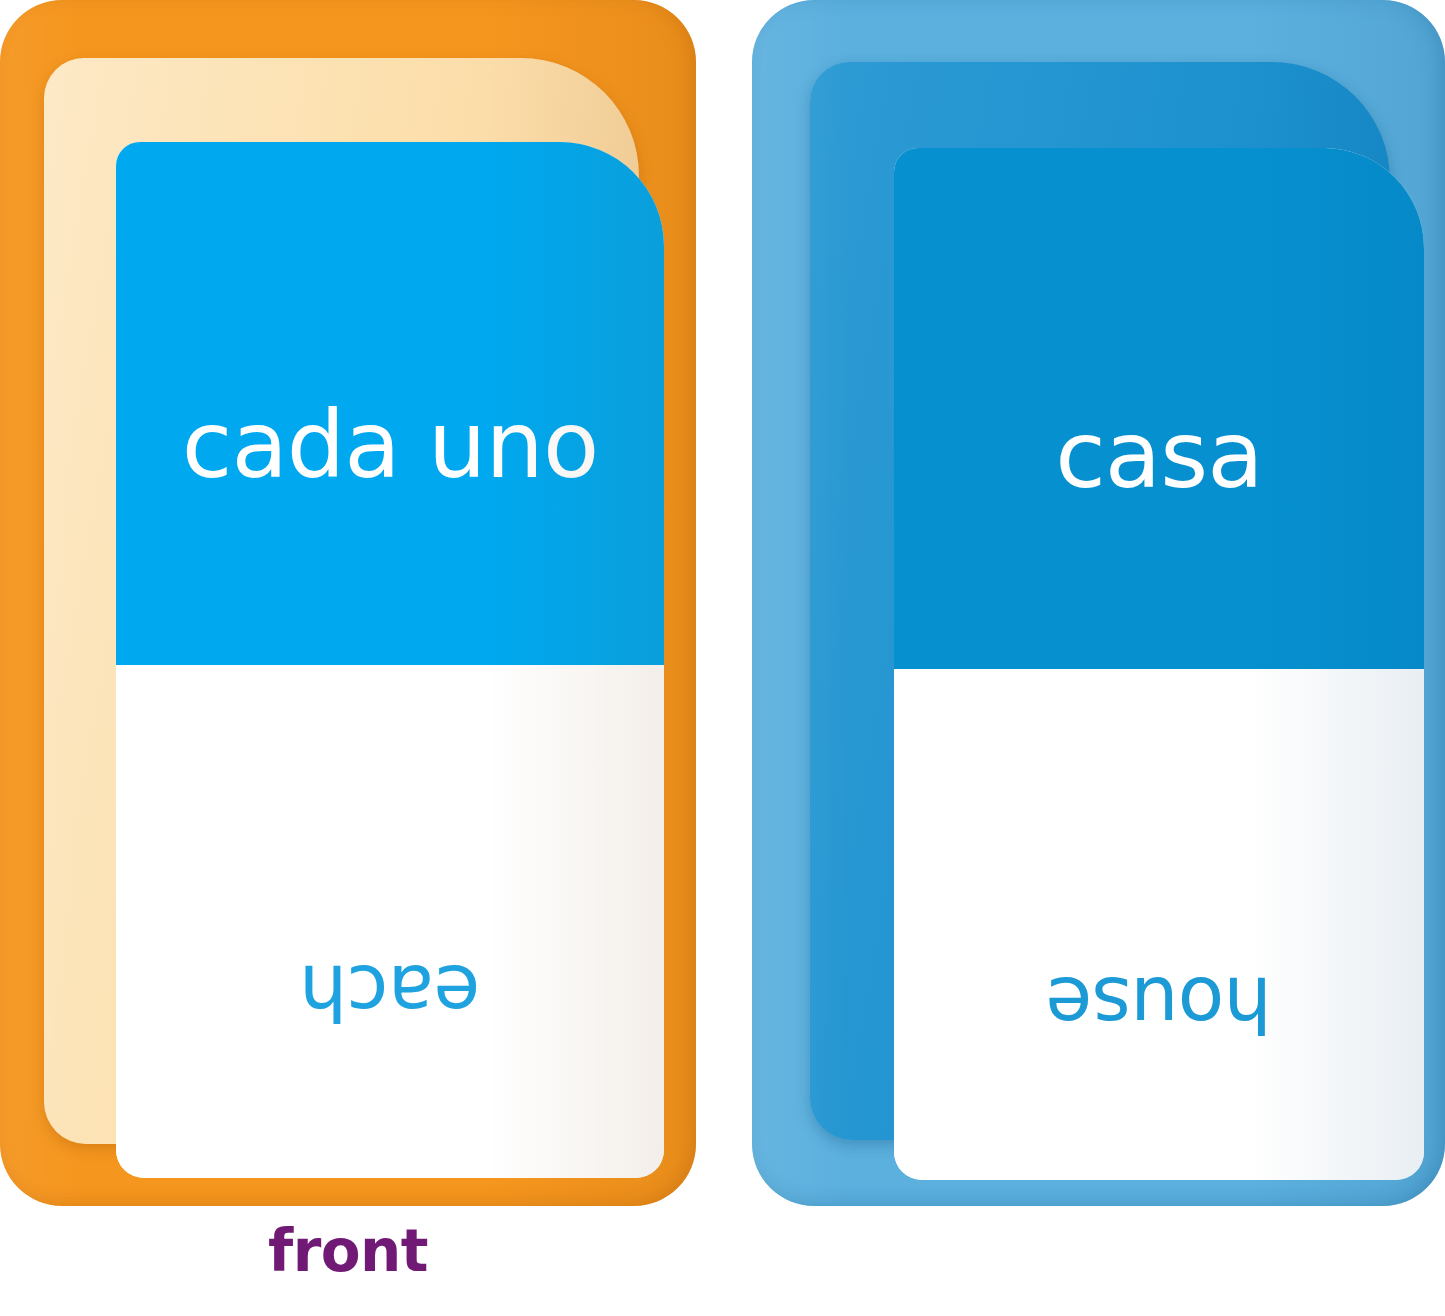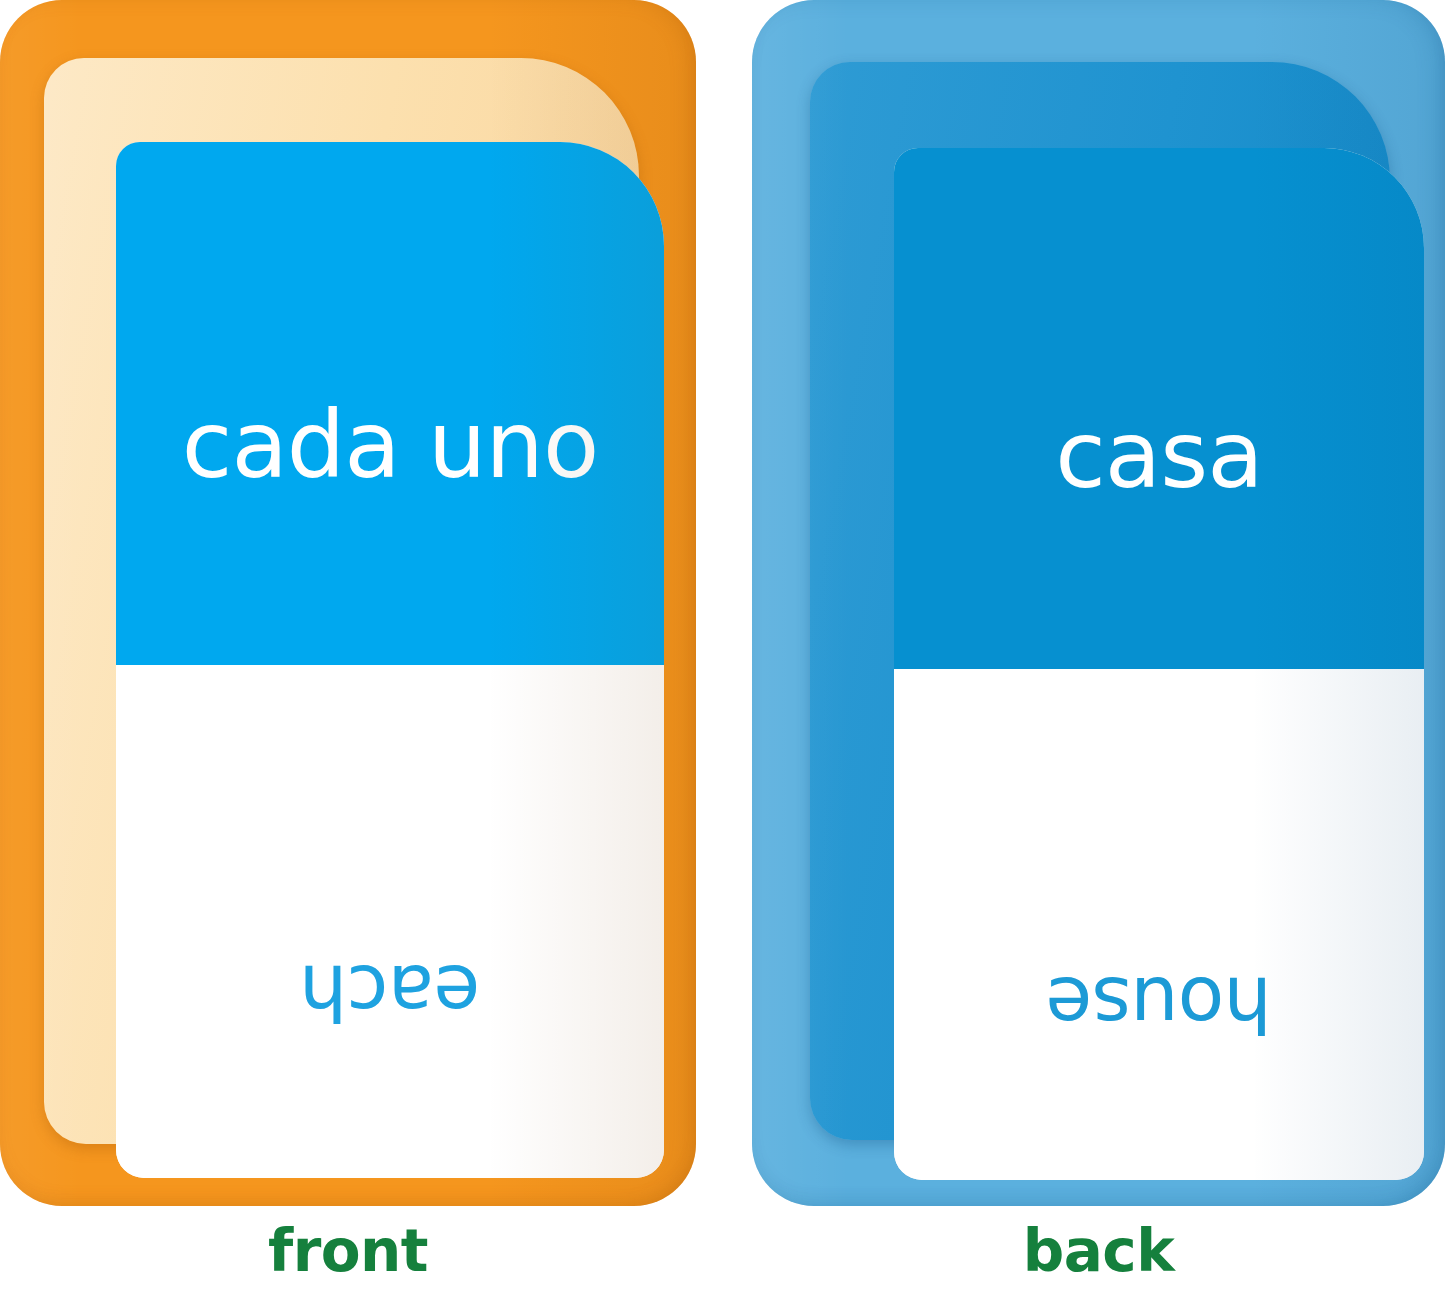--- a/index.html
+++ b/index.html
@@ -177,21 +177,21 @@
     color: #1C9AD6;
   }
 
   
   .caption {
     position: absolute;
     top: 1222px;
     font-family: "DejaVu Sans", sans-serif;
     font-weight: bold;
     font-size: 58px;
-    color: #15803d;
+    color: #701a75;
     text-align: center;
     line-height: 1;
     letter-spacing: -0.01em;
   }
   .caption-front { left: 0px;   width: 696px; }
   .caption-back  { left: 752px; width: 693px; }
 </style>
 </head>
 <body>
 
@@ -213,15 +213,14 @@
       <div class="card-back-inner">
         <div class="back-top-band"></div>
         <div class="back-bottom-band"></div>
         <div class="word word-top-back">casa</div>
         <div class="word word-bottom word-bottom-back">house</div>
       </div>
     </div>
   </div>
 
   <div class="caption caption-front">front</div>
-  <div class="caption caption-back">back</div>
 
 </div>
 
 </body></html>

